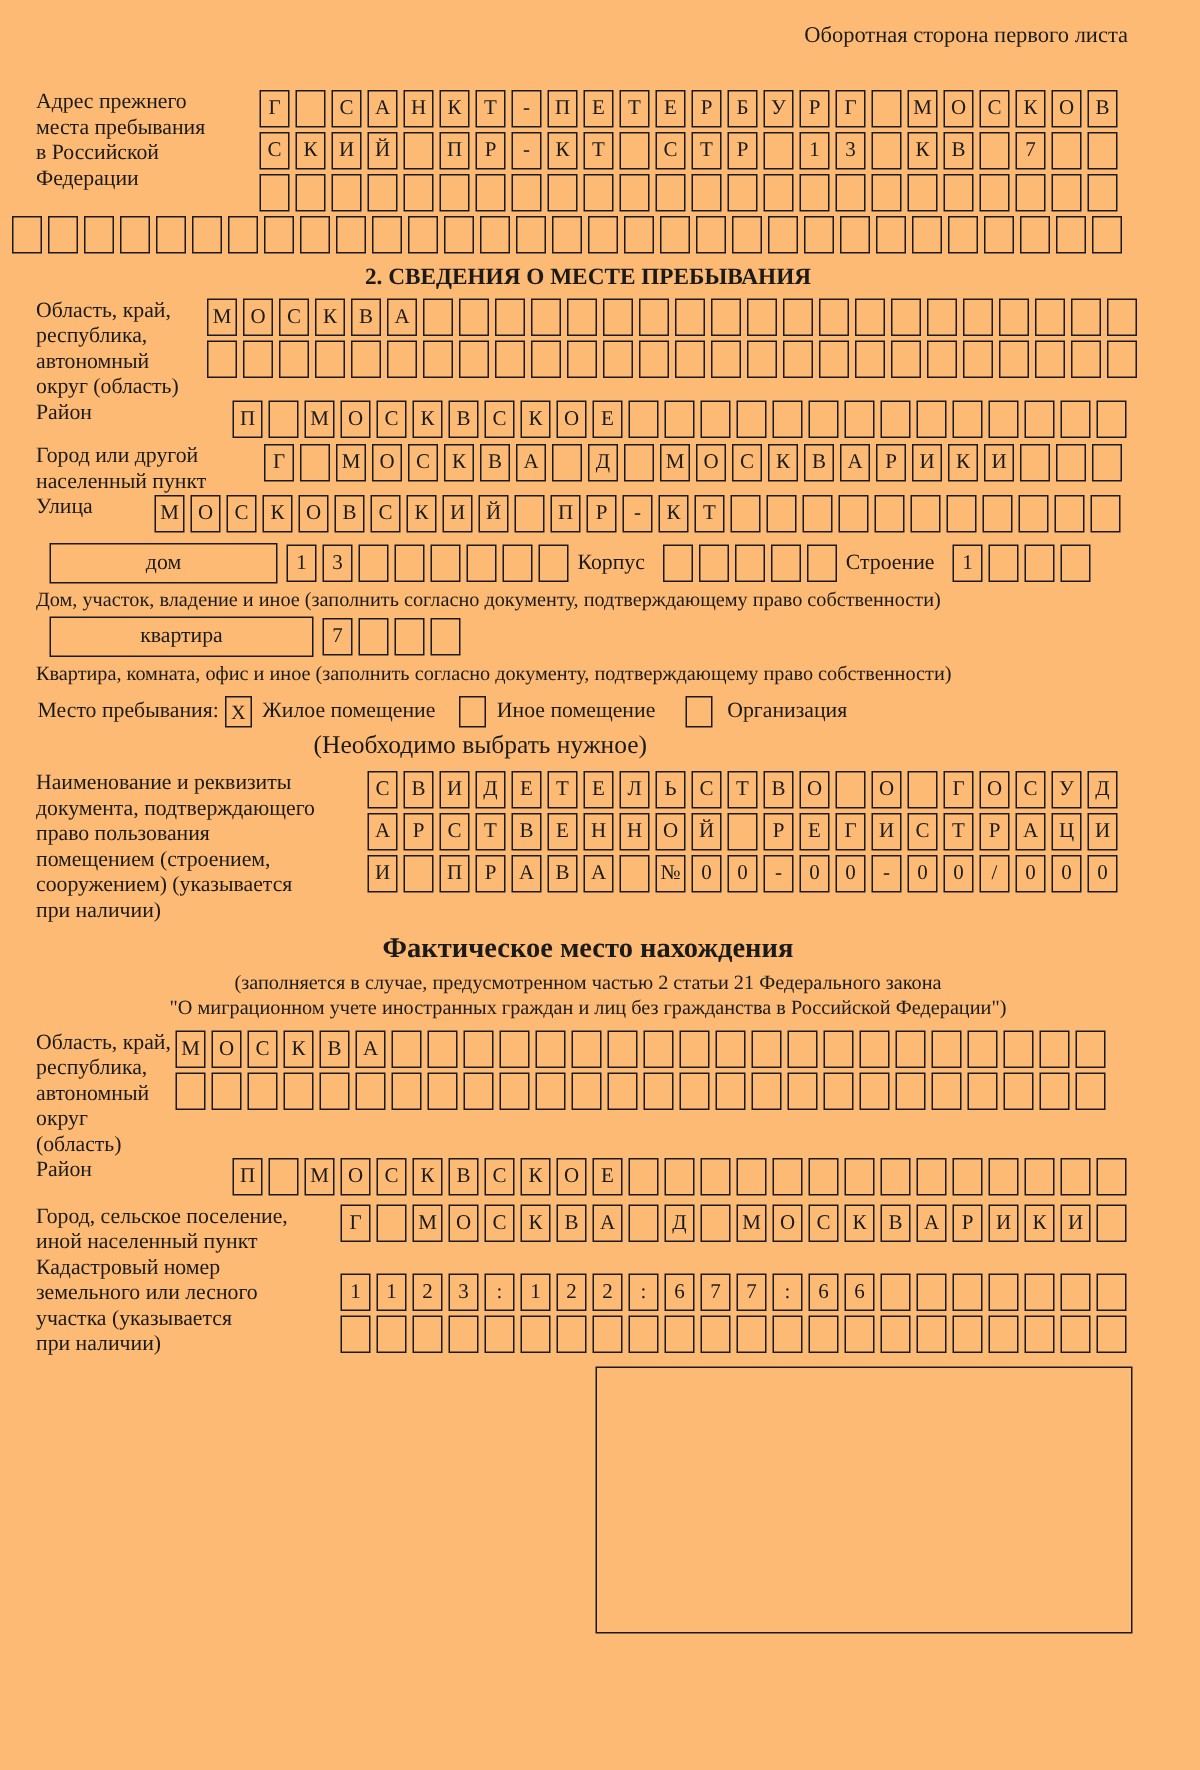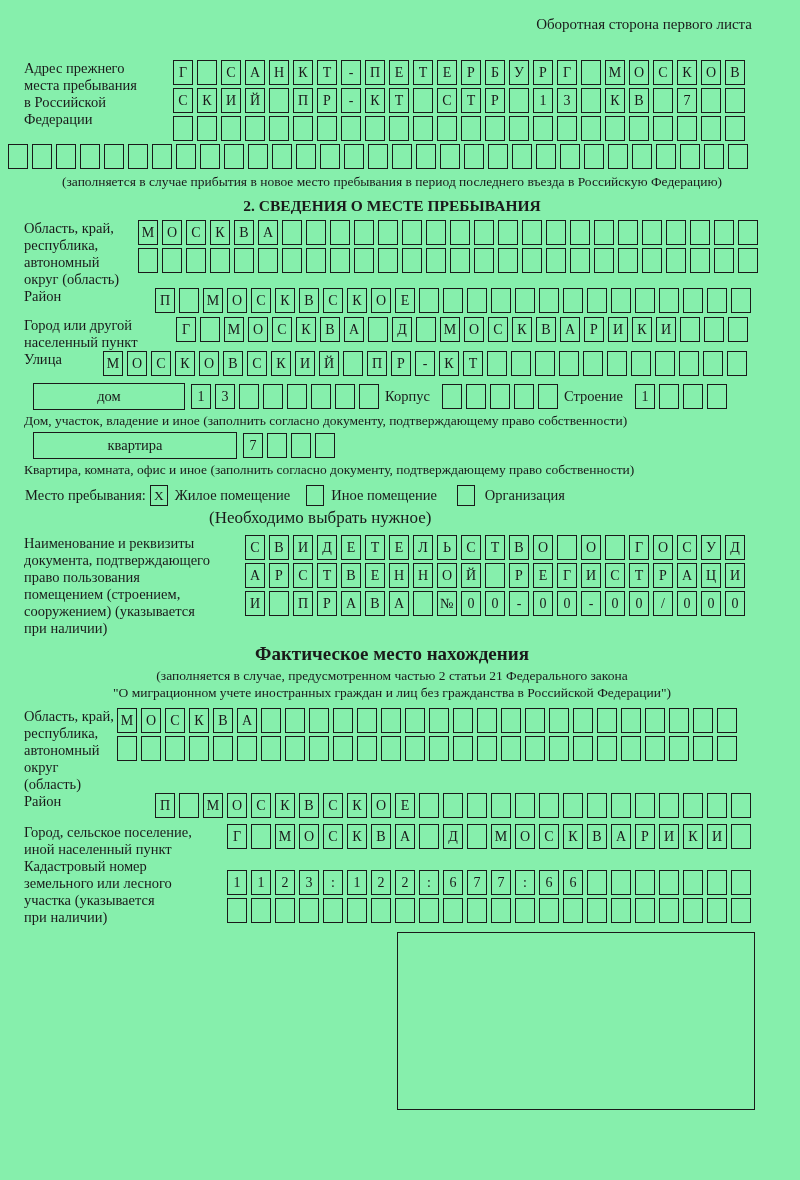--- a/index.html
+++ b/index.html
@@ -1,19 +1,19 @@
 <!DOCTYPE html>
 <html lang="ru"><head>
 <meta charset="utf-8">
 <style>
   * { box-sizing: border-box; margin: 0; padding: 0; }
   html,body { background:#ffffff; }
   .page {
     width: 800px; height: 1180px;
-    background: #86efac;
+    background: #fdba74;
     color: #1a1a1a;
     font-family: "Liberation Serif", "DejaVu Serif", serif;
     padding: 16px 0 0 24px;
     overflow: hidden;
     position: relative;
   }
   .top-note { text-align: right; padding-right: 48px; font-size: 15px; }
   .field { display: flex; align-items: flex-start; }
   .label { flex: none; white-space: pre-line; font-size: 14.5px; line-height: 17px; }
   .lw149 { width: 149px; } .lw114 { width: 114px; } .lw131 { width: 131px; }
@@ -37,21 +37,21 @@
   .f-region2 { margin-top: 5px; }
   .f-city2 { margin-top: 4px; }
   .house-row, .apt-row { display: flex; align-items: center; margin-left: 9px; }
   .house-row { margin-top: 7px; }
   .apt-row { margin-top: 3px; }
   .widebox {
     flex: none; height: 27px; border: 1.5px solid #1a1a1a;
     display: flex; align-items: center; justify-content: center;
     font-size: 14.5px;
   }
-  .wb-house { width: 152px; } .wb-apt { width: 204px; text-align: center; }
+  .wb-house { width: 152px; } .wb-apt { width: 176px; text-align: center; }
   .house-row .cellrow, .apt-row .cellrow { margin-left: 6px; }
   .inline-lbl { font-size: 14.5px; margin: 0 6px; flex: none; }
   .stay-row { display: flex; align-items: center; margin-top: 7px; margin-left: 1px; font-size: 14.5px; }
   .cb {
     flex: none; width: 18px; height: 21px; border: 1.5px solid #1a1a1a;
     display: flex; align-items: center; justify-content: center; font-size: 13.5px;
   }
   .cb-1 { margin-left: 4px; } .opt-1 { margin-left: 7px; }
   .cb-2 { margin-left: 16px; } .opt-2 { margin-left: 7px; }
   .cb-3 { margin-left: 20px; } .opt-3 { margin-left: 10px; }
@@ -190,21 +190,20 @@
       <span class="cell"></span>
       <span class="cell"></span>
       <span class="cell"></span>
       <span class="cell"></span>
       <span class="cell"></span>
       <span class="cell"></span>
       <span class="cell"></span>
       <span class="cell"></span>
       <span class="cell"></span>
     </div>
-  <div class="cap cap-center addr-caption">(заполняется в случае прибытия в новое место пребывания в период последнего въезда в Российскую Федерацию)</div>
 
   <div class="h2">2. СВЕДЕНИЯ О МЕСТЕ ПРЕБЫВАНИЯ</div>
 
   <div class="field f-region2">
     <div class="label lw114">Область, край,
 республика,
 автономный
 округ (область)</div>
     <div class="rows">
       <div class="cellrow">

